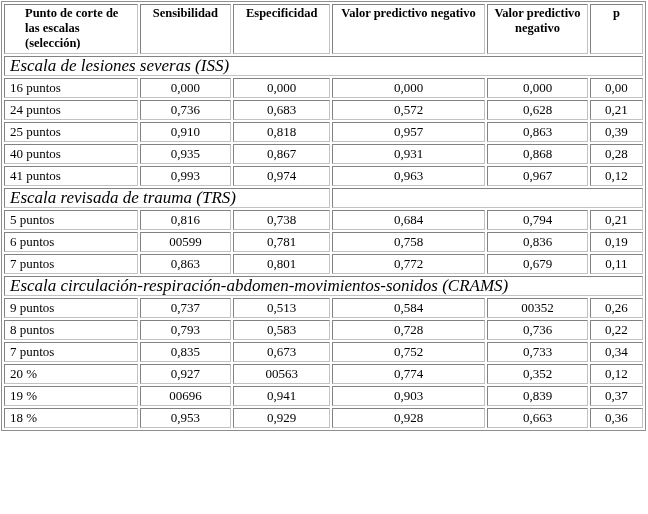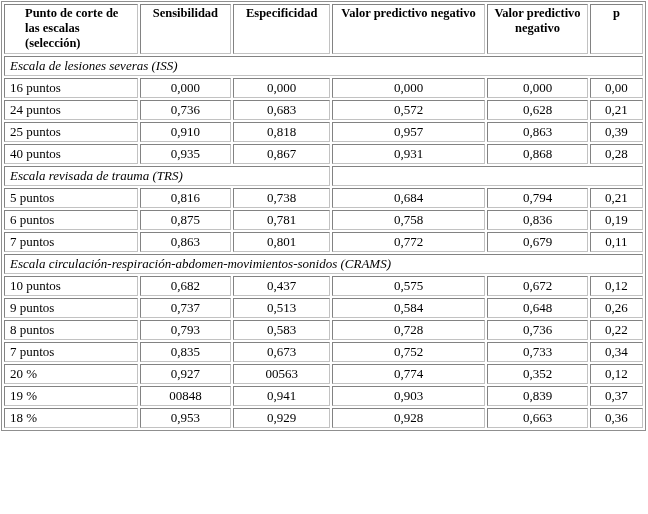--- a/index.html
+++ b/index.html
@@ -42,21 +42,21 @@
     font-weight: bold;
     height: 46px;
   }
   th.first {
     text-align: left;
     padding-left: 20px;
     margin-top: 29px;
   }
   td.section {
     font-style: italic;
-    font-size: 13px;
+    font-size: 17px;
     line-height: 15px;
     height: 16px;
     text-align: left;
     padding-left: 5px;
     white-space: nowrap;
   }
   td.section-empty {
     height: 16px;
   }
   td.label {
@@ -128,64 +128,64 @@
         </tr>
         <tr>
           <td class="label">40 puntos</td>
           <td class="num">0,935</td>
           <td class="num">0,867</td>
           <td class="num">0,931</td>
           <td class="num">0,868</td>
           <td class="num">0,28</td>
         </tr>
         <tr>
+          <td class="label">41 puntos</td>
+          <td class="num">0,993</td>
+          <td class="num">0,974</td>
+          <td class="num">0,963</td>
+          <td class="num">0,967</td>
+          <td class="num">0,12</td>
+        </tr>
+        <tr>
           <td class="section" colspan="3">Escala revisada de trauma (TRS)</td>
           <td class="section-empty" colspan="3"></td>
         </tr>
         <tr>
           <td class="label">5 puntos</td>
           <td class="num">0,816</td>
           <td class="num">0,738</td>
           <td class="num">0,684</td>
           <td class="num">0,794</td>
           <td class="num">0,21</td>
         </tr>
         <tr>
           <td class="label">6 puntos</td>
-          <td class="num">0,875</td>
+          <td class="num">00599</td>
           <td class="num">0,781</td>
           <td class="num">0,758</td>
           <td class="num">0,836</td>
           <td class="num">0,19</td>
         </tr>
         <tr>
           <td class="label">7 puntos</td>
           <td class="num">0,863</td>
           <td class="num">0,801</td>
           <td class="num">0,772</td>
           <td class="num">0,679</td>
           <td class="num">0,11</td>
         </tr>
         <tr>
           <td class="section" colspan="6">Escala circulación-respiración-abdomen-movimientos-sonidos (CRAMS)</td>
         </tr>
         <tr>
-          <td class="label">10 puntos</td>
-          <td class="num">0,682</td>
-          <td class="num">0,437</td>
-          <td class="num">0,575</td>
-          <td class="num">0,672</td>
-          <td class="num">0,12</td>
-        </tr>
-        <tr>
           <td class="label">9 puntos</td>
           <td class="num">0,737</td>
           <td class="num">0,513</td>
           <td class="num">0,584</td>
-          <td class="num">0,648</td>
+          <td class="num">00352</td>
           <td class="num">0,26</td>
         </tr>
         <tr>
           <td class="label">8 puntos</td>
           <td class="num">0,793</td>
           <td class="num">0,583</td>
           <td class="num">0,728</td>
           <td class="num">0,736</td>
           <td class="num">0,22</td>
         </tr>
@@ -200,21 +200,21 @@
         <tr>
           <td class="label">20 %</td>
           <td class="num">0,927</td>
           <td class="num">00563</td>
           <td class="num">0,774</td>
           <td class="num">0,352</td>
           <td class="num">0,12</td>
         </tr>
         <tr>
           <td class="label">19 %</td>
-          <td class="num">00848</td>
+          <td class="num">00696</td>
           <td class="num">0,941</td>
           <td class="num">0,903</td>
           <td class="num">0,839</td>
           <td class="num">0,37</td>
         </tr>
         <tr>
           <td class="label">18 %</td>
           <td class="num">0,953</td>
           <td class="num">0,929</td>
           <td class="num">0,928</td>

